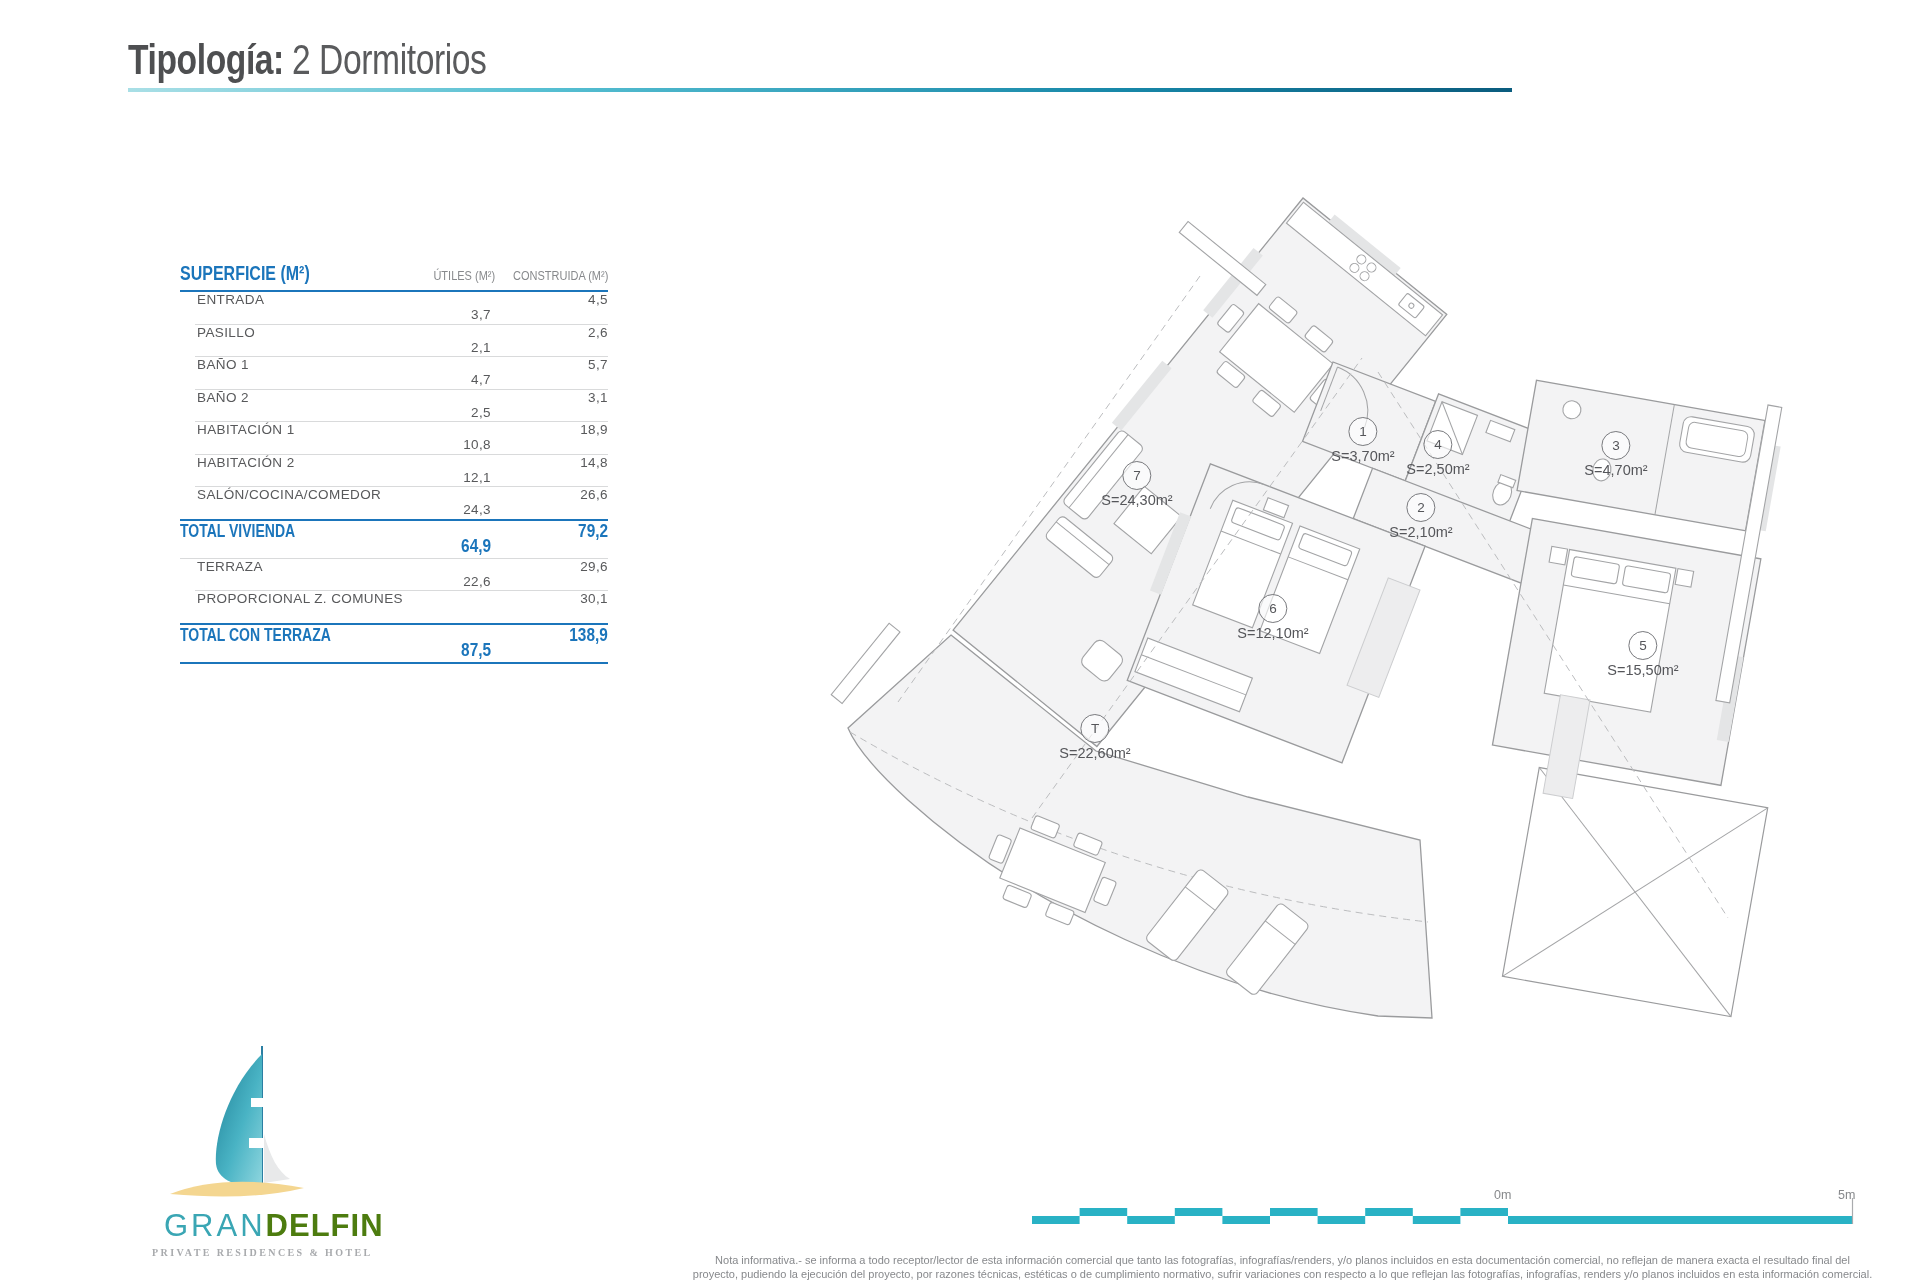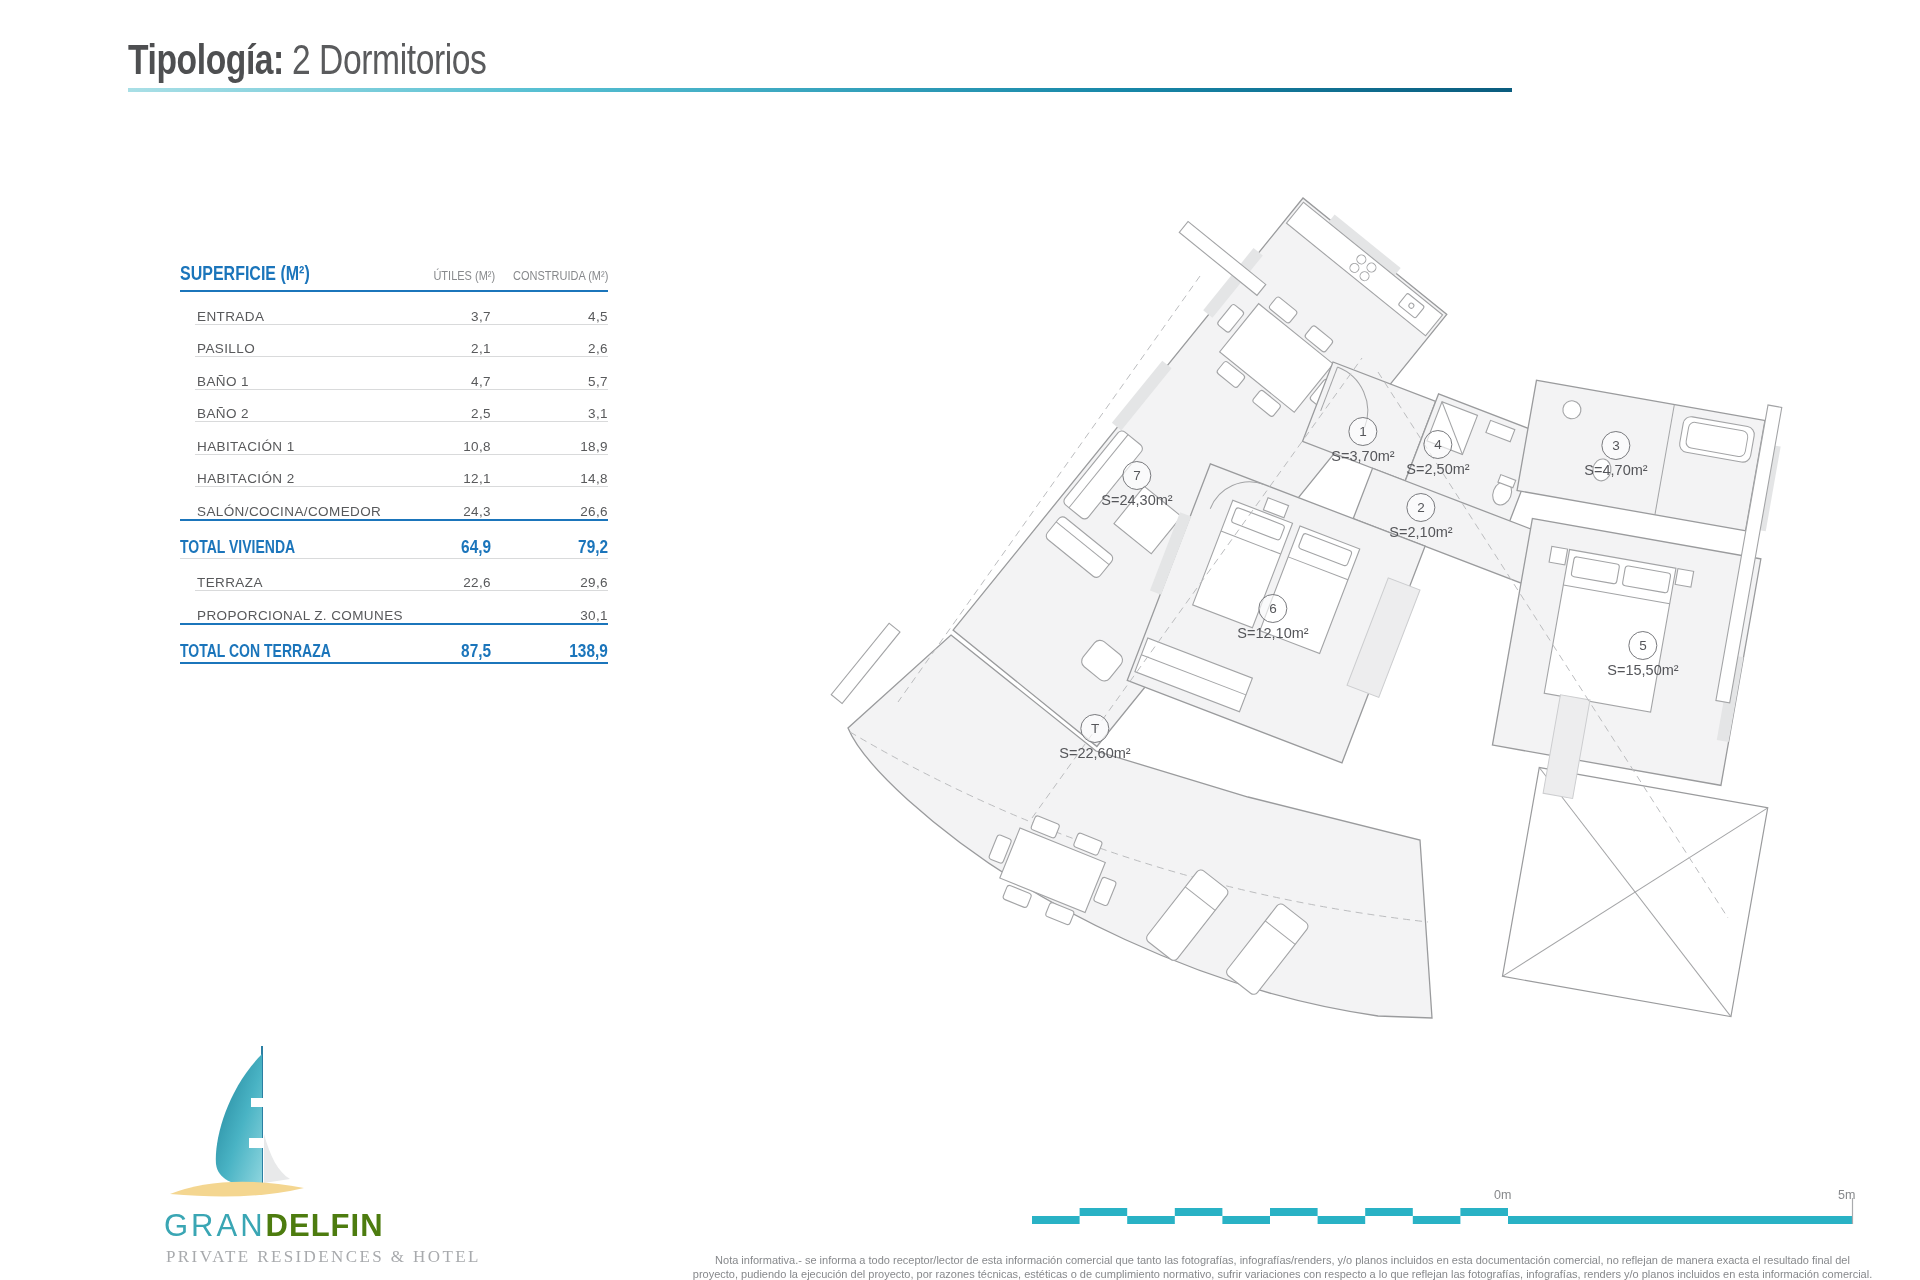--- a/index.html
+++ b/index.html
@@ -16,21 +16,21 @@
           background:linear-gradient(90deg,#a9dfe6 0%,#56bfd2 30%,#1787a8 72%,#0a5c7e 100%); }
 
   
   .stable { position:absolute; left:180px; top:258px; width:428px; }
   .thead  { position:relative; height:32px; }
   .thead .h1 { position:absolute; left:0; bottom:5px; font-size:20px; font-weight:700; color:#1b75bb; white-space:nowrap; }
   .thead .h2, .thead .h3 { position:absolute; bottom:7px; font-size:12.5px; color:#87898c; white-space:nowrap; }
   .thead .h2 { right:113px; } .thead .h3 { right:0; }
   .bsep { height:2px; background:#1b75bb; }
   .sep  { height:1px; background:#d9dadb; margin-left:15px; }
-  .row  { display:flex; align-items:flex-end; height:31.5px; font-size:13.5px; color:#58595b; letter-spacing:.4px; }
+  .row  { display:flex; align-items:flex-start; height:31.5px; font-size:13.5px; color:#58595b; letter-spacing:.4px; }
   .row .lab { width:213px; padding-left:17px; box-sizing:border-box; white-space:nowrap; }
   .row .v1  { width:98px;  text-align:right;margin-top:15px; }
   .row .v2  { width:117px; text-align:right; }
   .trow { height:37px; }
   .trow .lab { padding-left:0; }
   .trow .lab span, .trow .v1 span, .trow .v2 span { font-weight:700; color:#1b75bb; font-size:17.5px; letter-spacing:0; }
 
   
   .plan { position:absolute; left:780px; top:180px; width:1030px; height:860px; }
   .room { fill:#f3f3f4; stroke:#9a9b9d; stroke-width:1.3; }
@@ -45,22 +45,22 @@
   .rlabel .circ { width:27px; height:27px; border:1.5px solid #797a7e; border-radius:50%;
                   display:flex; align-items:center; justify-content:center;
                   font-size:13.5px; margin:0 auto 2px auto; background:rgba(255,255,255,.6); }
   .rlabel .area { font-size:14.5px; white-space:nowrap; }
 
   
   .logo { position:absolute; left:152px; top:1046px; width:280px; }
   .brand { margin:6px 0 3px 12px; font-size:31px; white-space:nowrap; }
   .brand .g { color:#3aa6b4; font-weight:400; letter-spacing:3px; }
   .brand .d { color:#4d7c0f; font-weight:700; letter-spacing:1px; }
-  .tagline { margin-left:14px; font-family:"Liberation Serif", serif; font-size:17px;
-             color:#a8aaad; letter-spacing:2.4px; white-space:nowrap; }
+  .tagline { margin-left:0; font-family:"Liberation Serif", serif; font-size:10px;
+             color:#a8aaad; letter-spacing:2.4px; white-space:nowrap;font-weight:bold; }
 
   
   .scalebar { position:absolute; left:1032px; top:1196px; }
   .slabel { position:absolute; font-size:12.5px; color:#87898c; }
   .slabel.l0 { left:1494px; top:1188px; }
   .slabel.l5 { left:1838px; top:1188px; }
 
   
   .note { position:absolute; left:680px; top:1253px; width:1205px; text-align:center;
           font-size:11px; line-height:14px; color:#87898c; }

